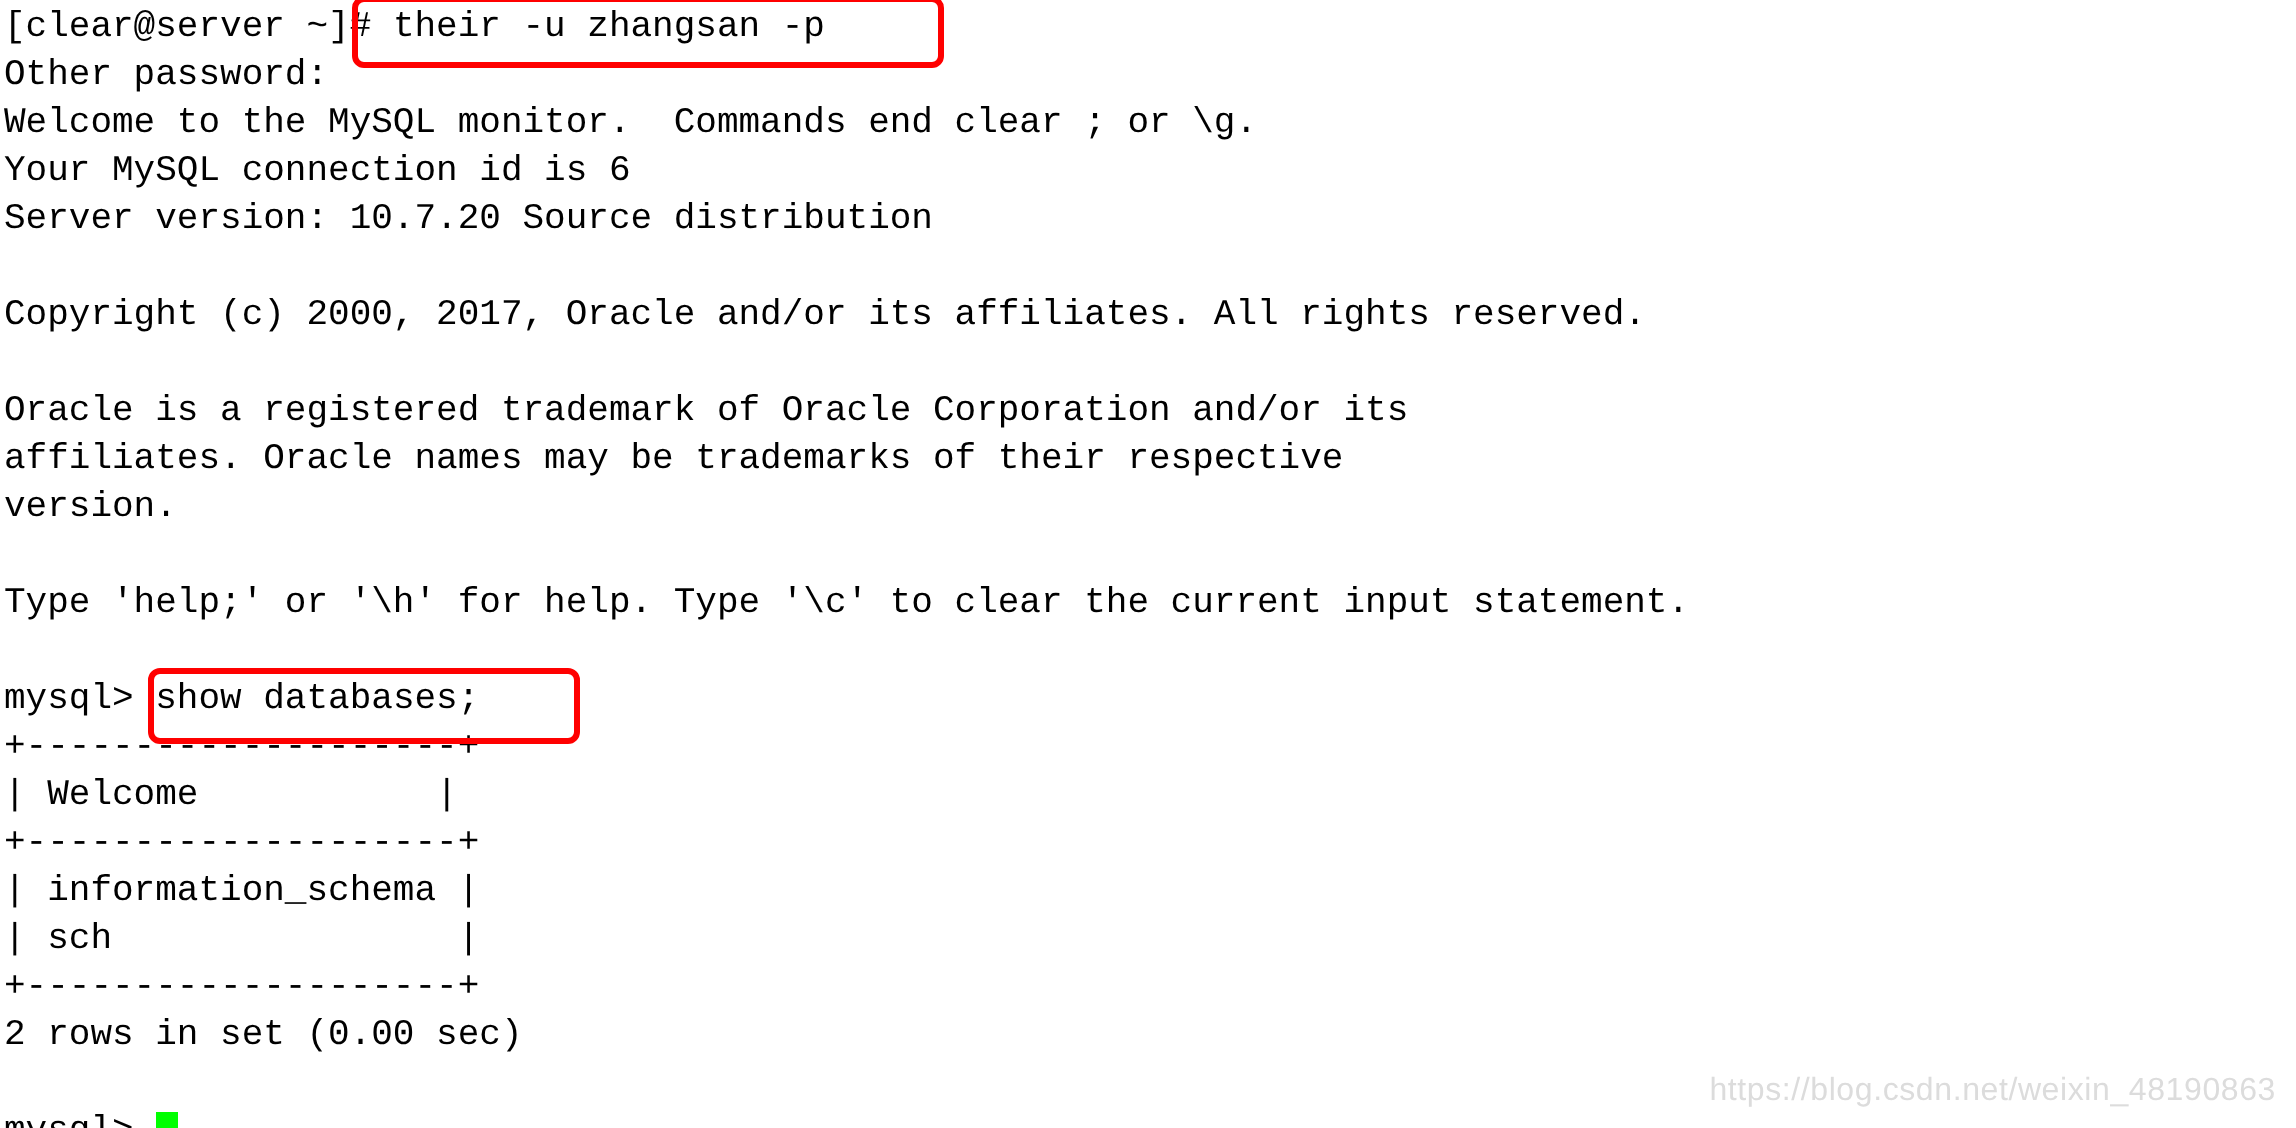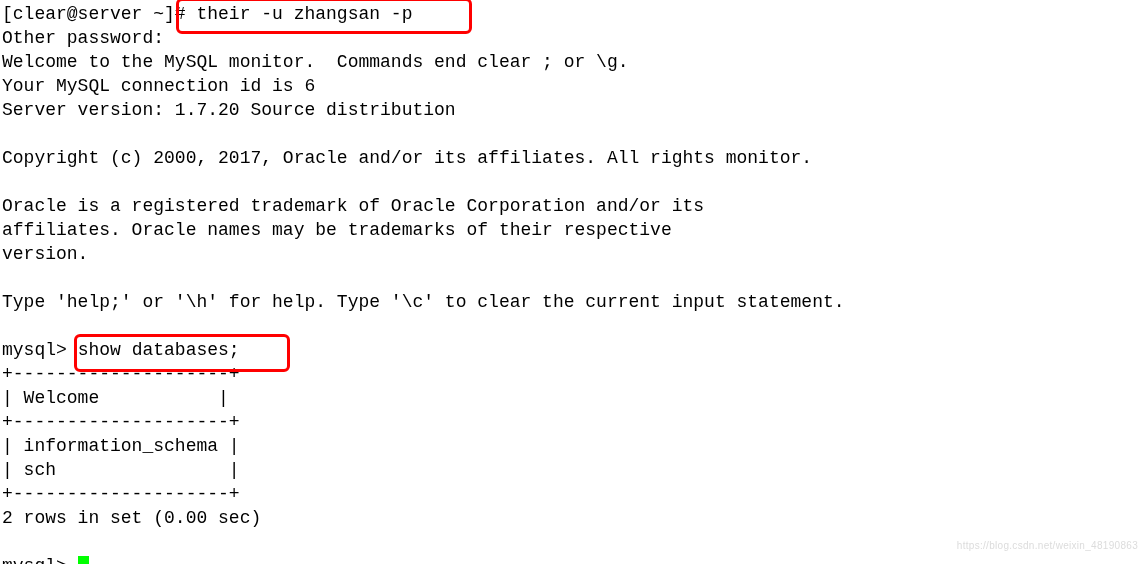--- a/index.html
+++ b/index.html
@@ -33,34 +33,34 @@
     background: #00ff00;
     vertical-align: text-bottom;
     margin-bottom: 2px;
   }
   .watermark {
     position: absolute;
     bottom: 6px;
     right: 10px;
     color: #dcdcdc;
     font-family: Arial, sans-serif;
-    font-size: 10px;
+    font-size: 16px;
     letter-spacing: 0.3px;
   }
 </style>
 </head>
 <body>
 
 <div class="terminal"><span>[clear@server ~]# </span><span>their -u zhangsan -p</span>
 <span>Other password:</span>
 <span>Welcome to the MySQL monitor.  Commands end clear ; or \g.</span>
 <span>Your MySQL connection id is 6</span>
-<span>Server version: 1.7.20 Source distribution</span>
+<span>Server version: 10.7.20 Source distribution</span>
 <span></span>
-<span>Copyright (c) 2000, 2017, Oracle and/or its affiliates. All rights monitor.</span>
+<span>Copyright (c) 2000, 2017, Oracle and/or its affiliates. All rights reserved.</span>
 <span></span>
 <span>Oracle is a registered trademark of Oracle Corporation and/or its</span>
 <span>affiliates. Oracle names may be trademarks of their respective</span>
 <span>version.</span>
 <span></span>
 <span>Type 'help;' or '\h' for help. Type '\c' to clear the current input statement.</span>
 <span></span>
 <span>mysql&gt; </span><span>show databases;</span>
 <span>+--------------------+</span>
 <span>| Welcome           |</span>

